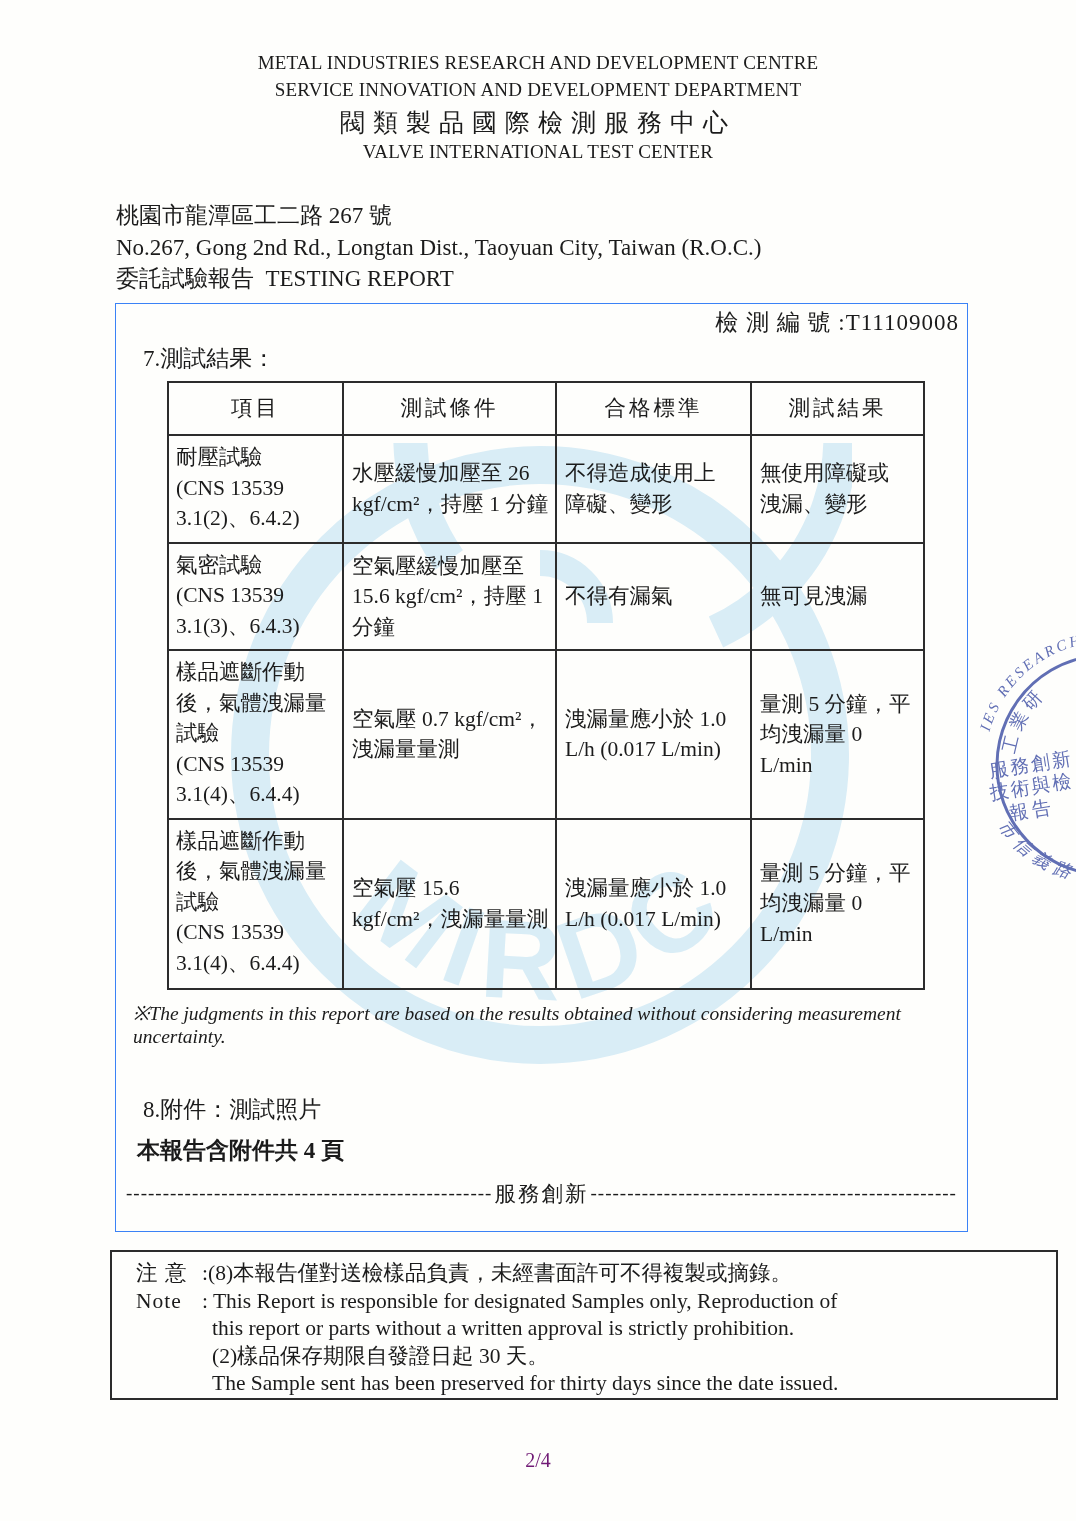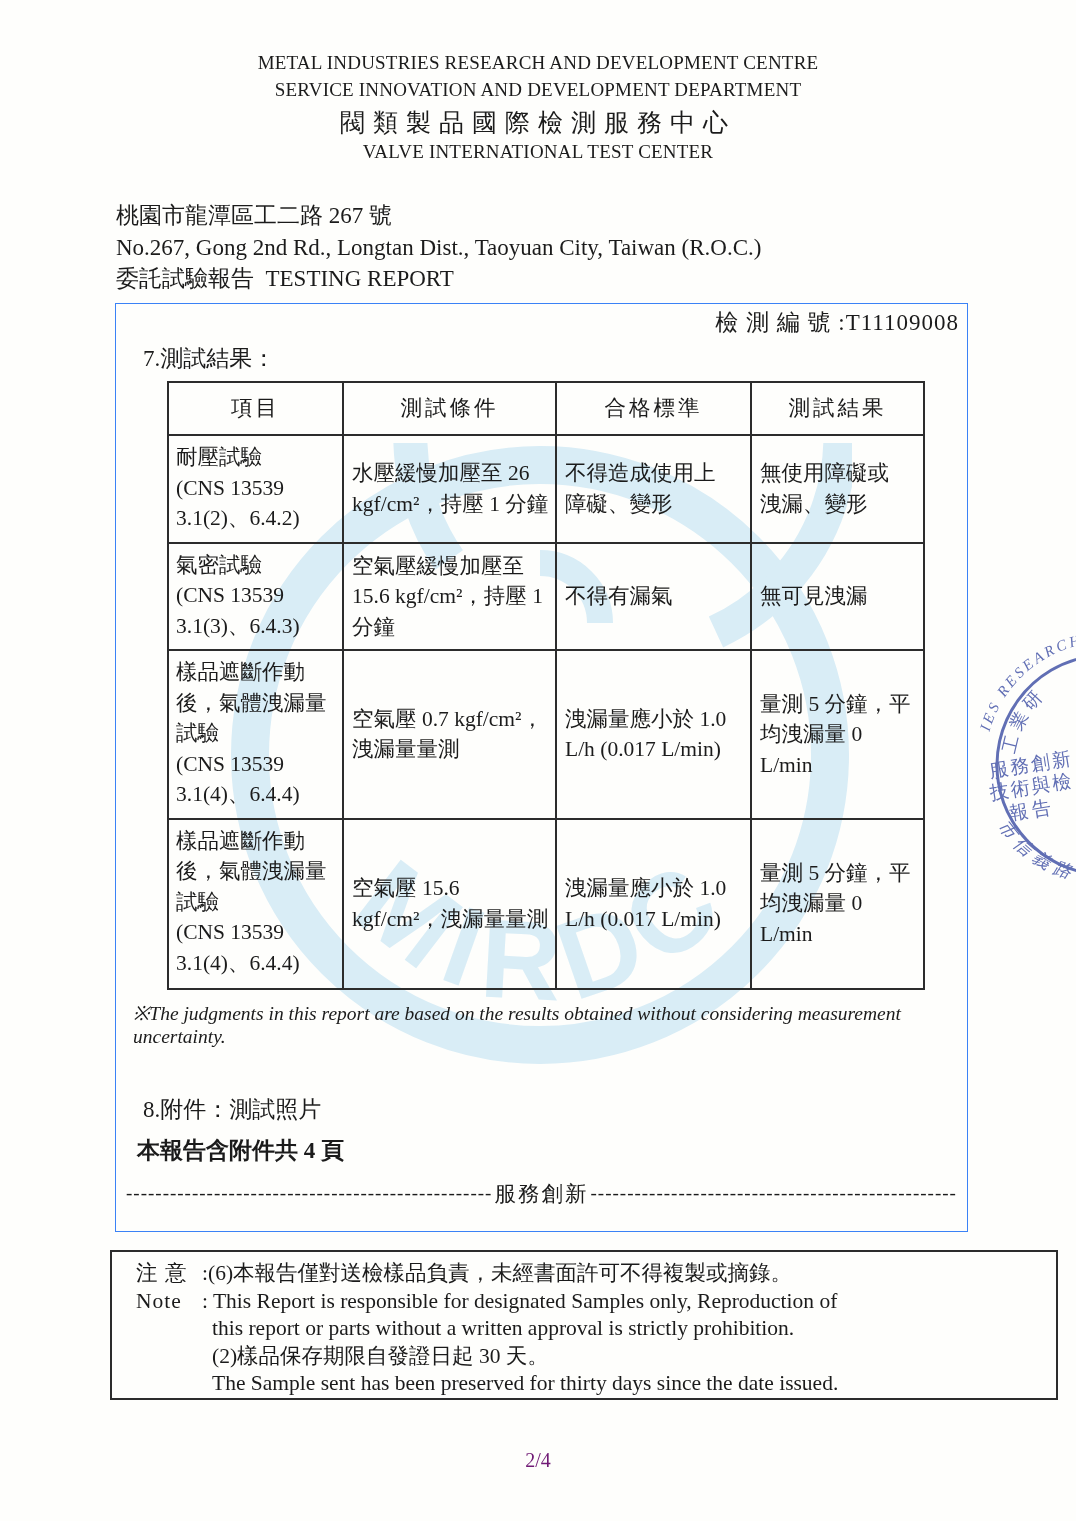--- a/index.html
+++ b/index.html
@@ -197,21 +197,21 @@
     <div class="blankline">
       <span class="d">------------------------------------------------------------------</span>
       <span class="lbl">服務創新</span>
       <span class="d">------------------------------------------------------------------</span>
     </div>
   </div>
 
   <div class="note-box">
     <div class="note-line">
       <span class="nlabel">注 意</span>
-      <span>:(6)本報告僅對送檢樣品負責，未經書面許可不得複製或摘錄。</span>
+      <span>:(8)本報告僅對送檢樣品負責，未經書面許可不得複製或摘錄。</span>
     </div>
     <div class="note-line">
       <span class="nlabel">Note</span>
       <span>: This Report is responsible for designated Samples only, Reproduction of</span>
     </div>
     <div class="nindent">this report or parts without a written approval is strictly prohibition.</div>
     <div class="nindent">(2)樣品保存期限自發證日起 30 天。</div>
     <div class="nindent">The Sample sent has been preserved for thirty days since the date issued.</div>
   </div>
 

